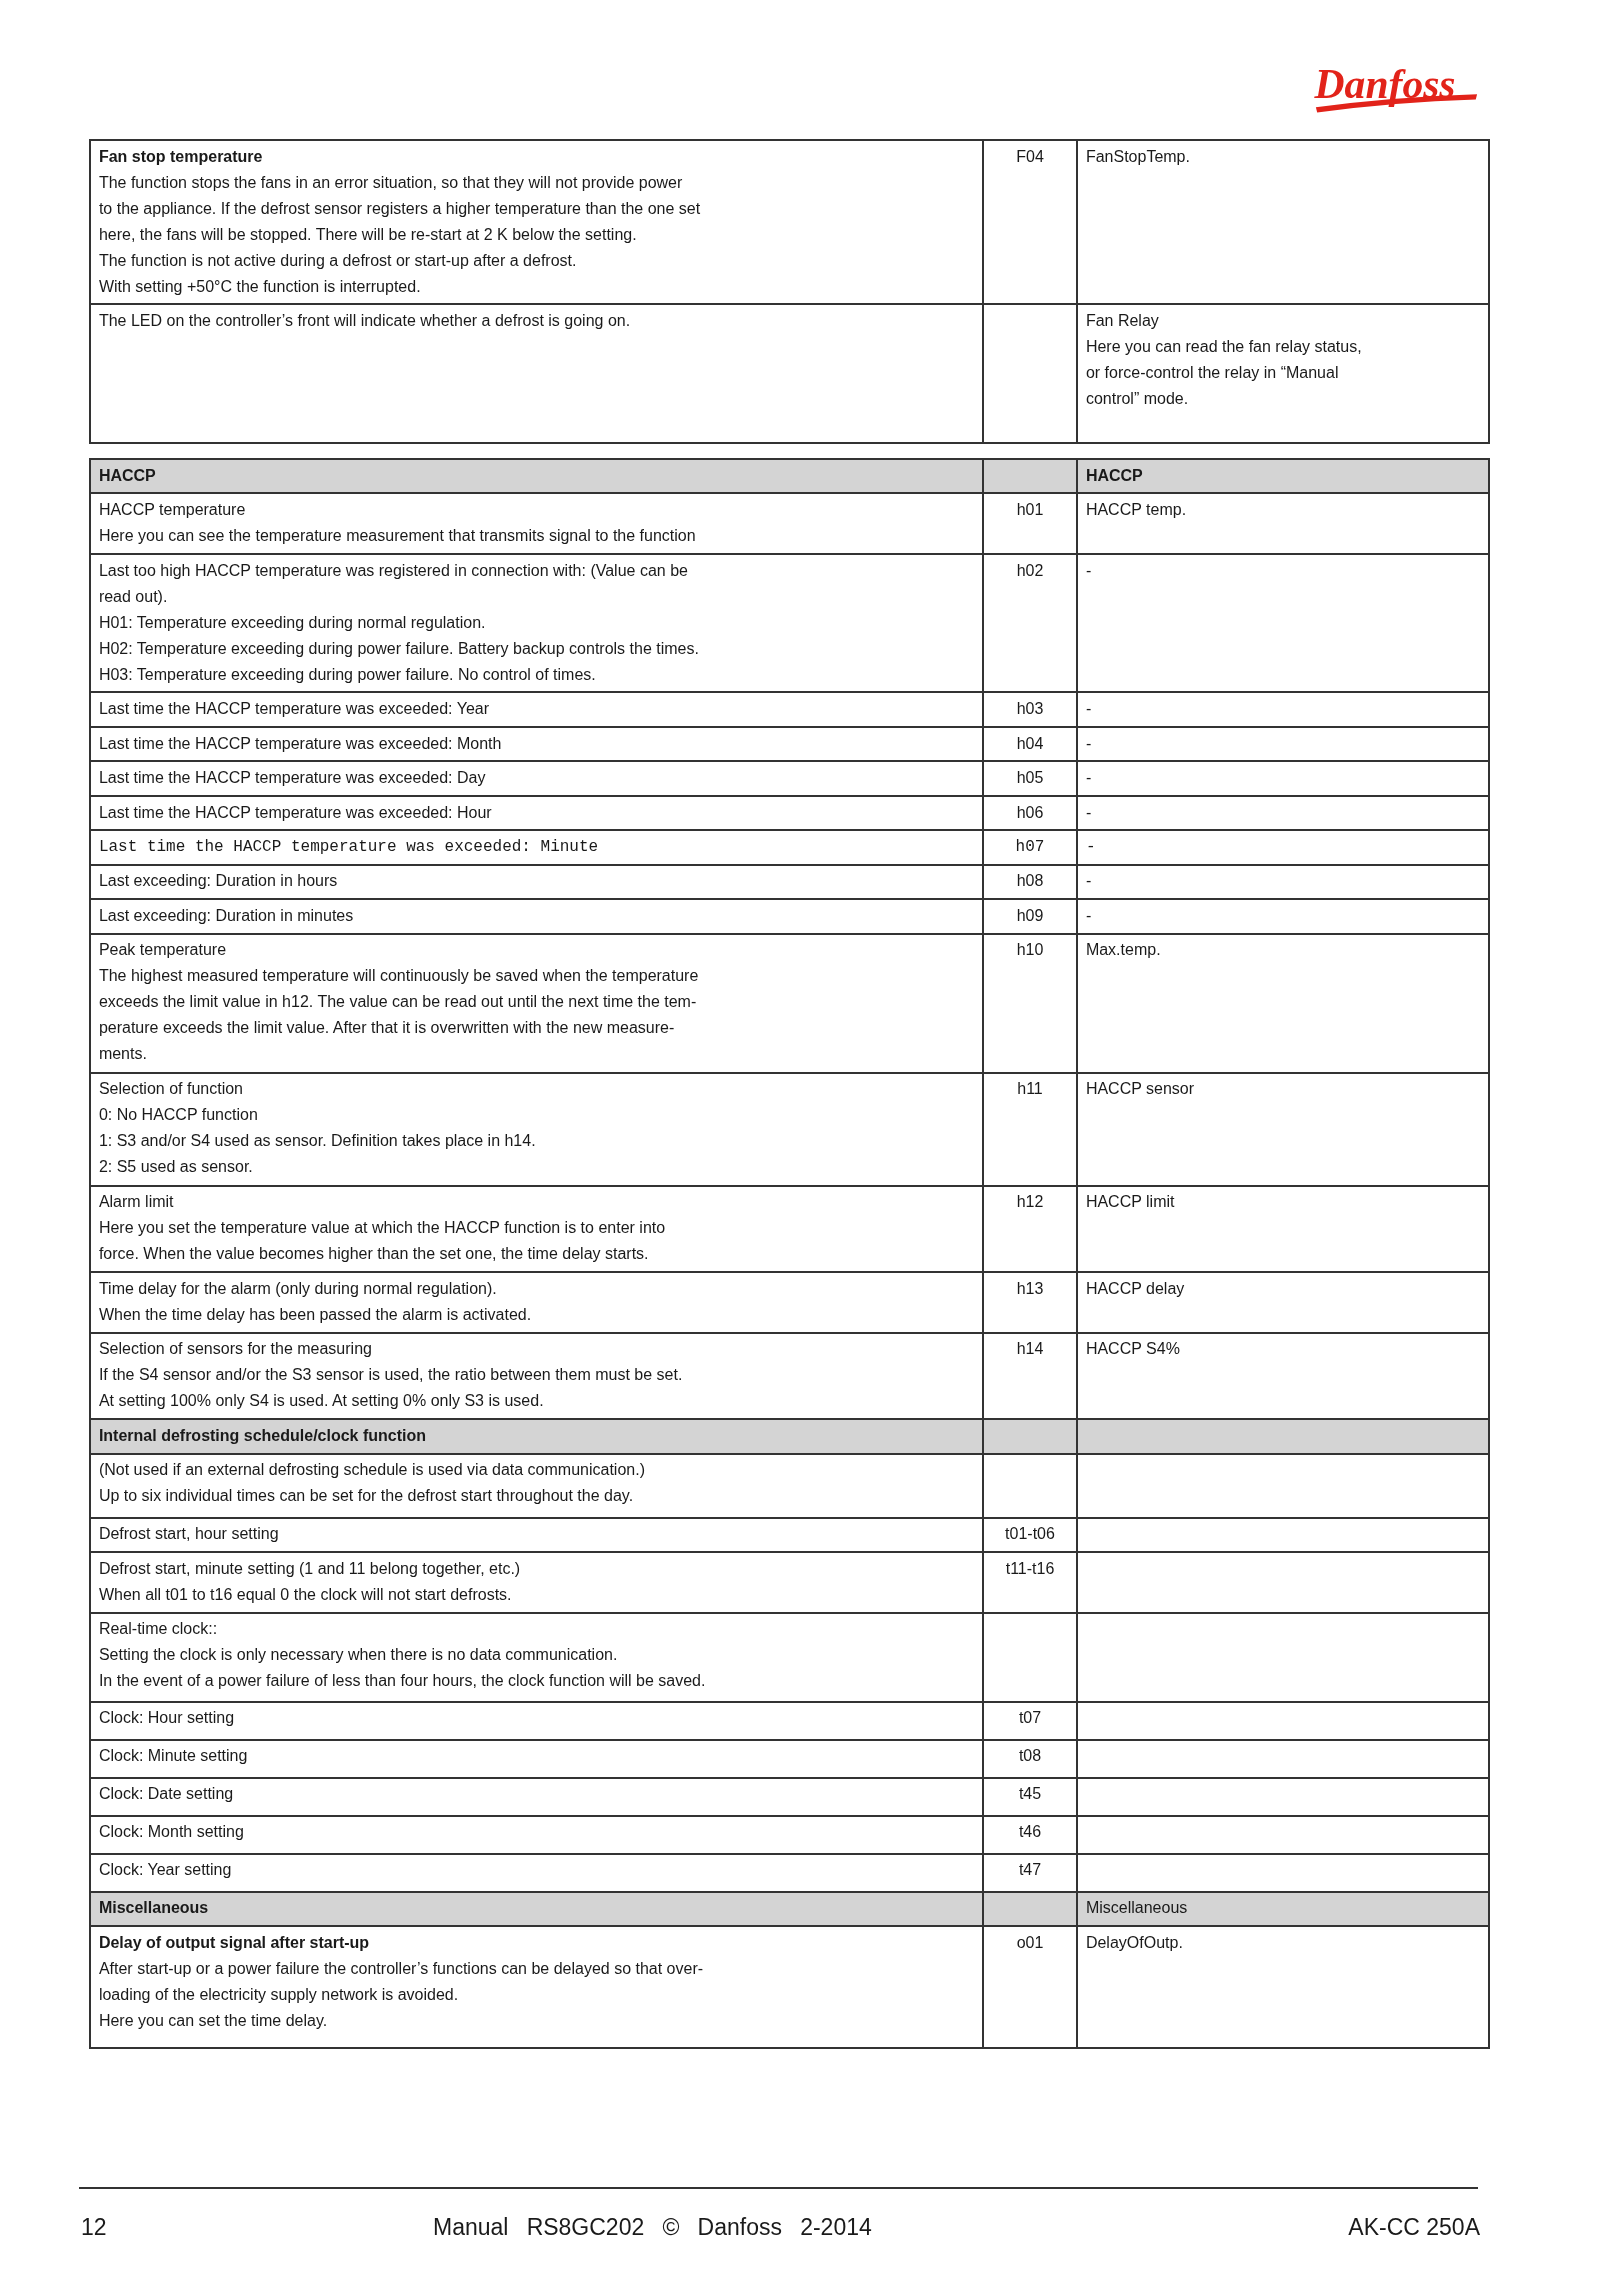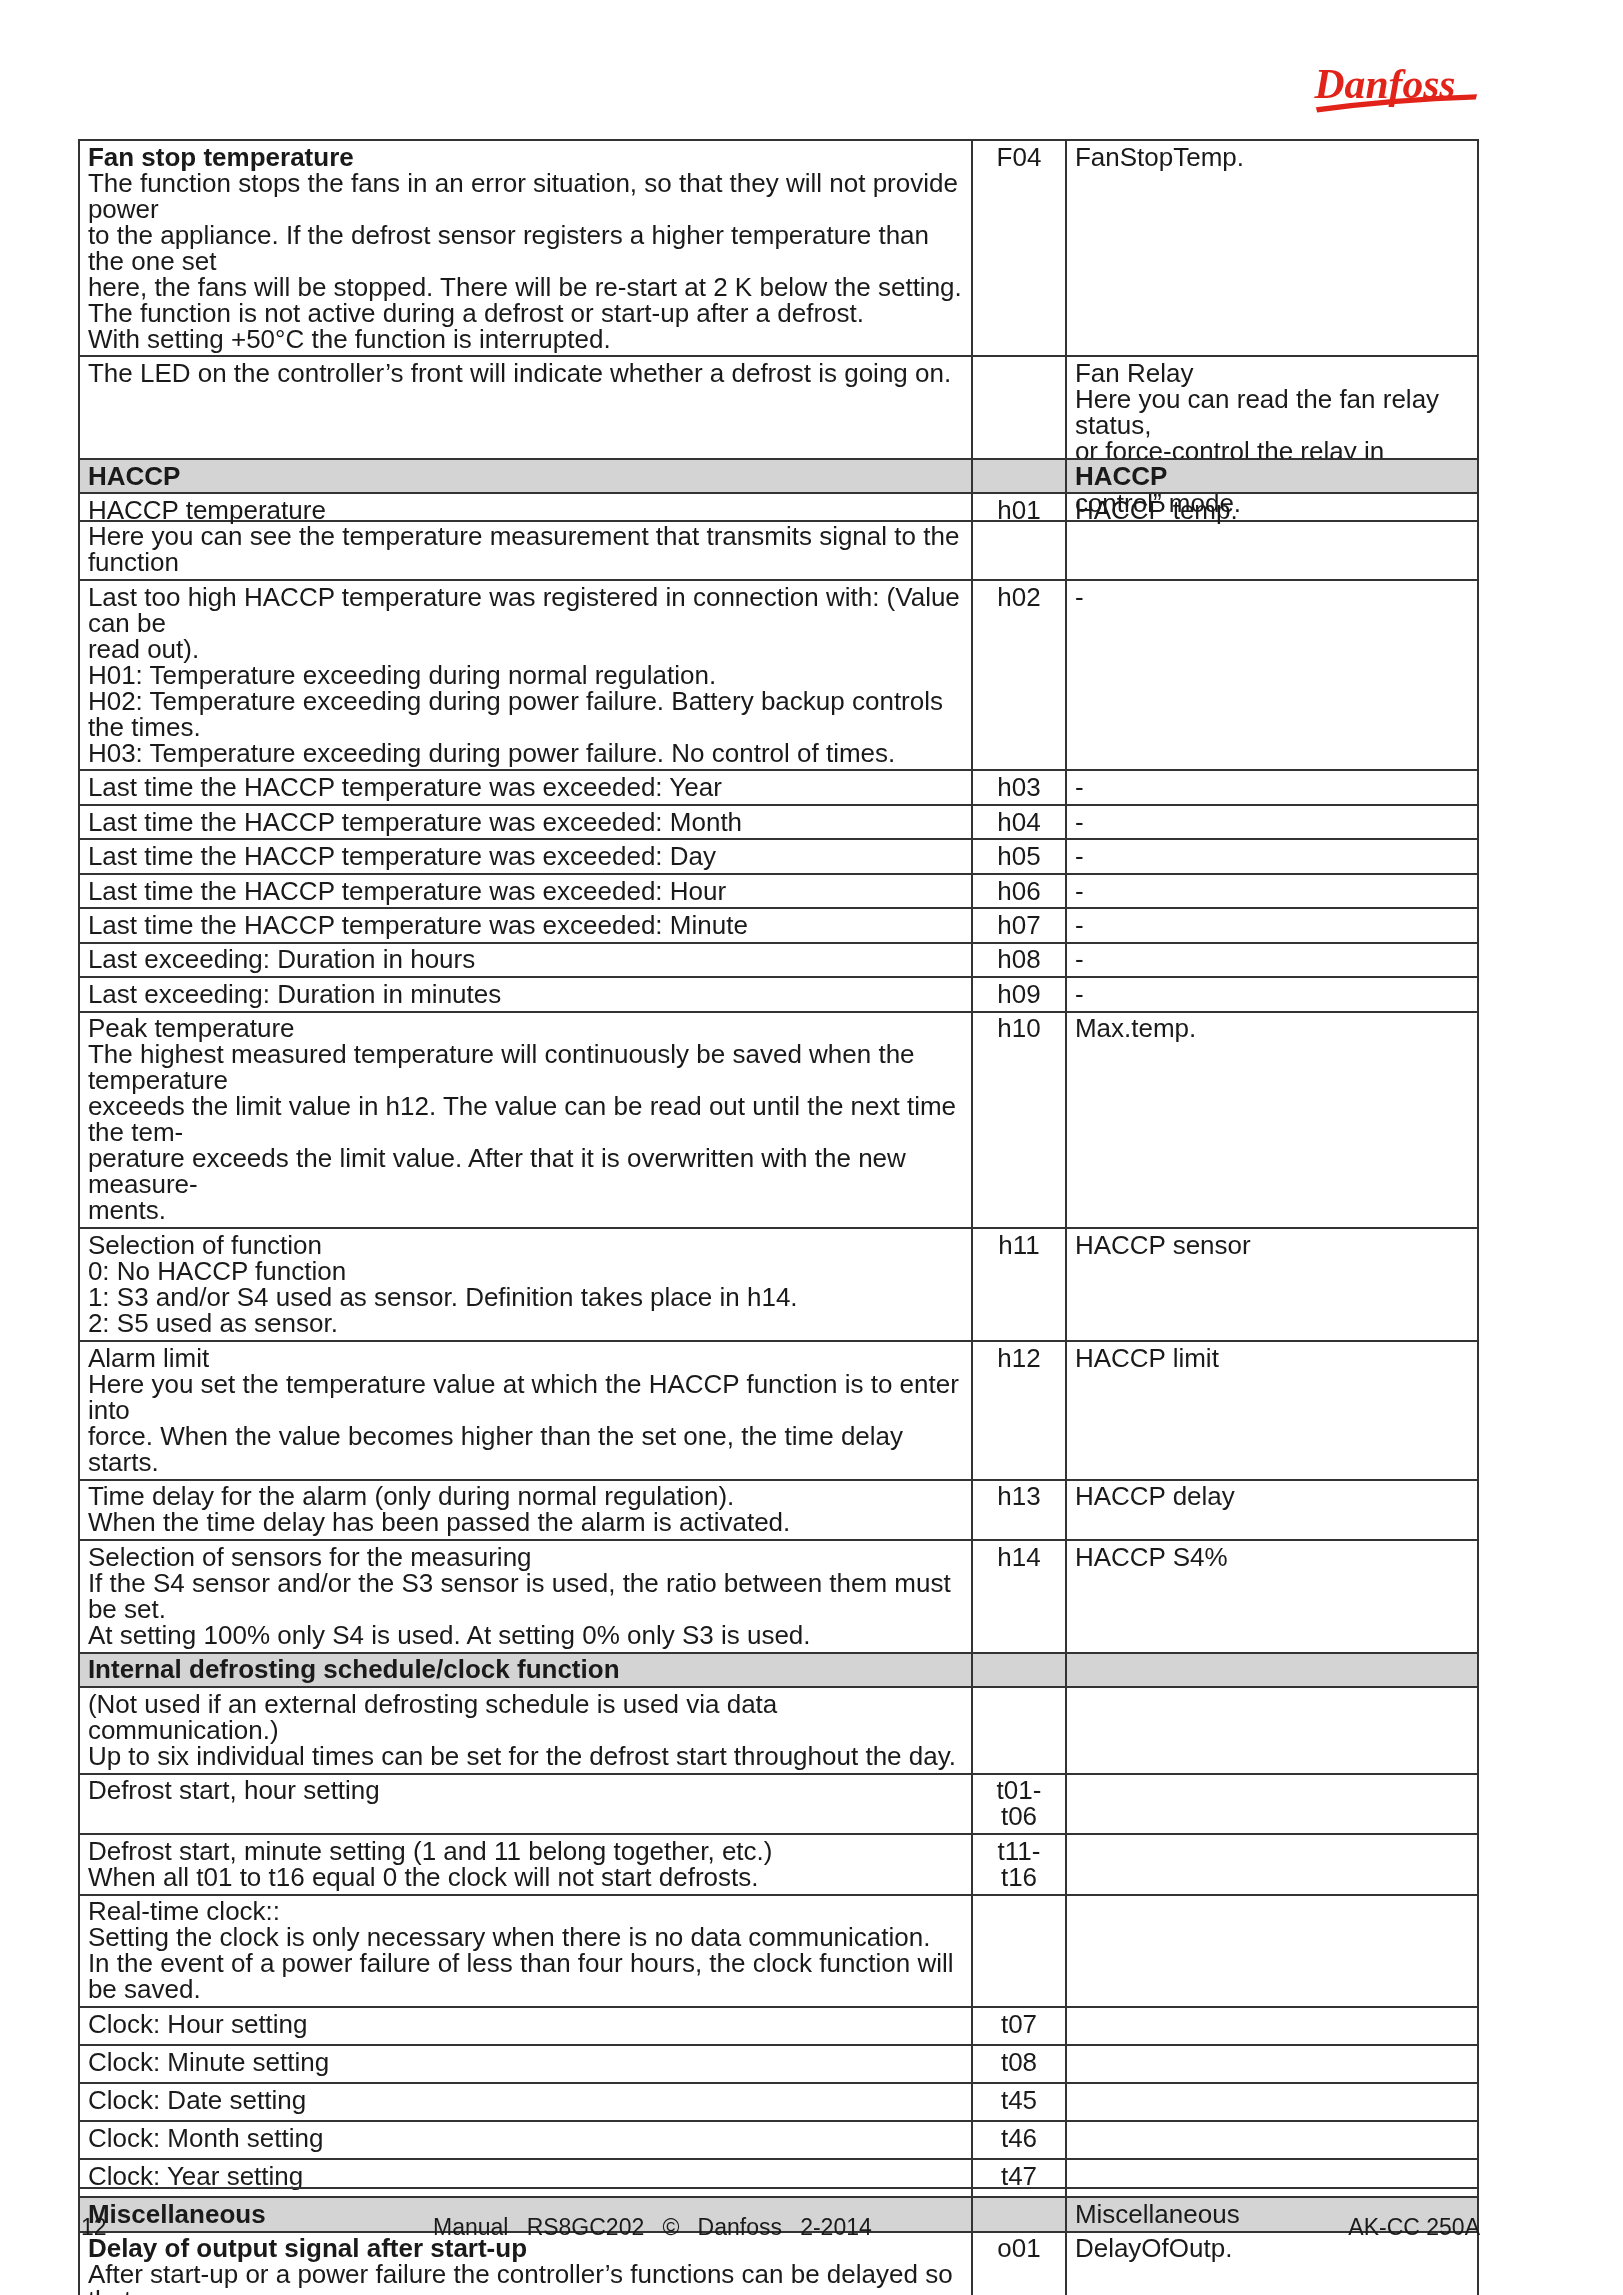--- a/index.html
+++ b/index.html
@@ -1,18 +1,18 @@
 <!DOCTYPE html>
 <html style="font-size:10.5px"><head>
 <meta charset="utf-8">
 <style>
   html, body { margin:0; padding:0; background:#ffffff; }
   body { width:1623px; height:2295px; position:relative; font-family:"Liberation Sans", sans-serif; color:#1a1a1a; overflow:hidden; }
   .logo { position:absolute; left:1309px; top:54px; width:173px; height:65px; }
-  table.grid { position:absolute; left:78px; width:1399px; border-collapse:collapse; table-layout:fixed; font-size:26px; line-height:26px; }
+  table.grid { position:absolute; left:89px; width:1399px; border-collapse:collapse; table-layout:fixed; font-size:16px; line-height:26px; }
   table.grid td { border:2px solid #333; vertical-align:top; padding:2.6px 7.9px 3.9px 7.9px; white-space:pre-line; }
   table.grid col.c1 { width:893px; }
   table.grid col.c2 { width:94px; }
   table.grid col.c3 { width:412px; }
   td.code { text-align:center; padding-left:2.6px; padding-right:2.6px; }
   tr.section td { background:#d4d4d4; }
   .bold { font-weight:bold; }
   .t1 { top:139px; }
   .t2 { top:458px; }
   .footer-line { position:absolute; left:79px; top:2187px; width:1399px; height:2px; background:#333; }
@@ -98,21 +98,21 @@
   <tr style="height:34px;">
     <td>Last time the HACCP temperature was exceeded: Day</td>
     <td class="code">h05</td>
     <td>-</td>
   </tr>
   <tr style="height:34px;margin-left:32px;">
     <td>Last time the HACCP temperature was exceeded: Hour</td>
     <td class="code">h06</td>
     <td>-</td>
   </tr>
-  <tr style="height:31px;">
+  <tr style="height:31px;font-family:Liberation Mono, monospace;">
     <td>Last time the HACCP temperature was exceeded: Minute</td>
     <td class="code">h07</td>
     <td>-</td>
   </tr>
   <tr style="height:34px;">
     <td>Last exceeding: Duration in hours</td>
     <td class="code">h08</td>
     <td>-</td>
   </tr>
   <tr style="height:34px;">

